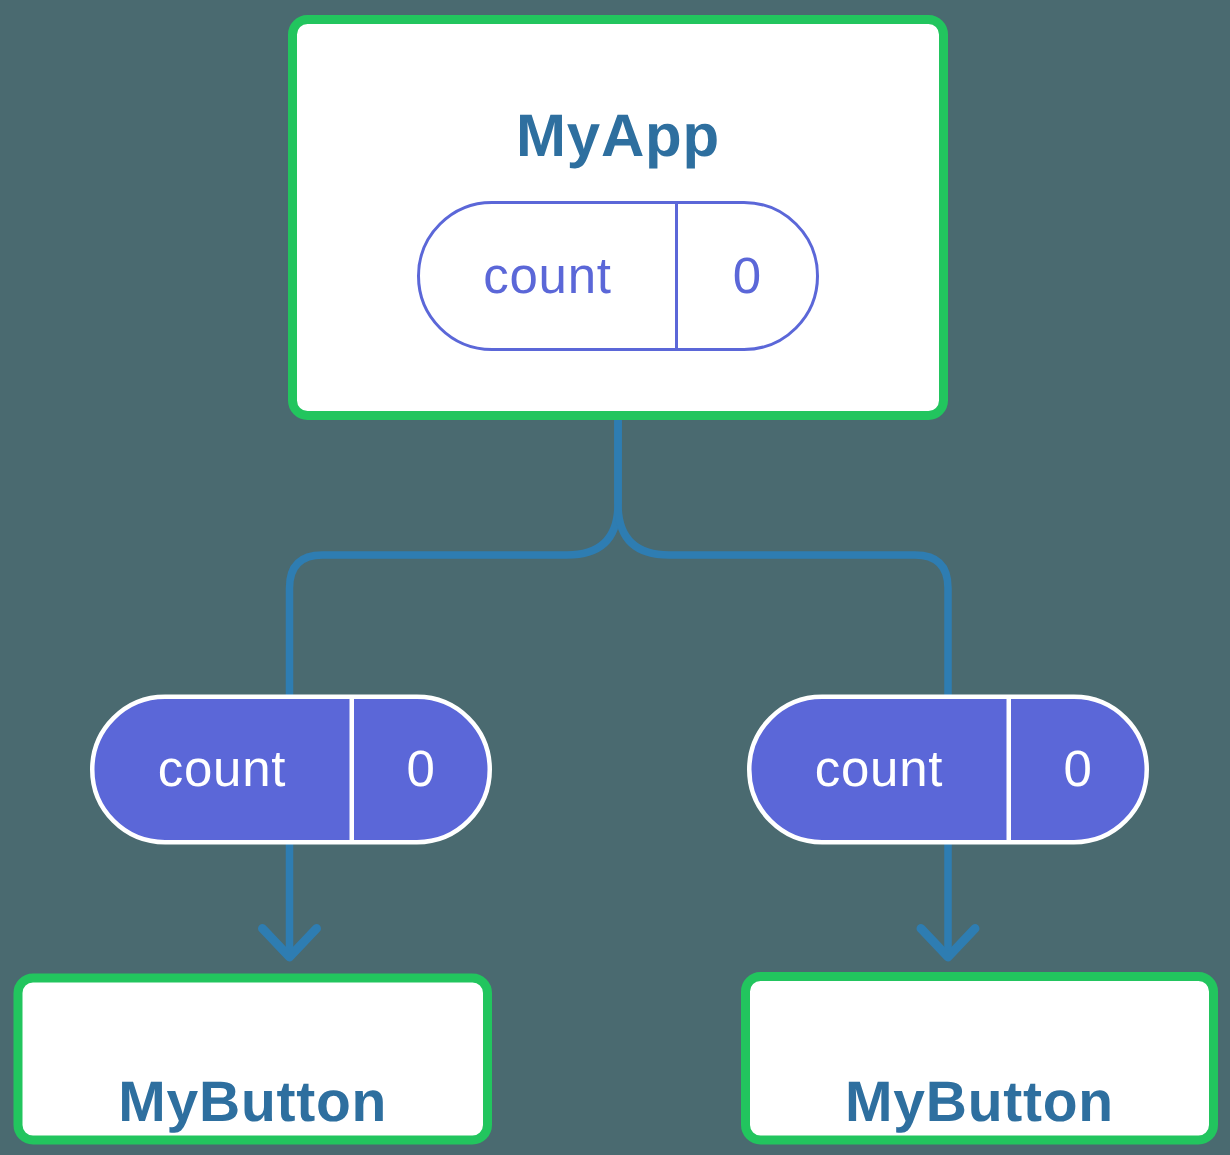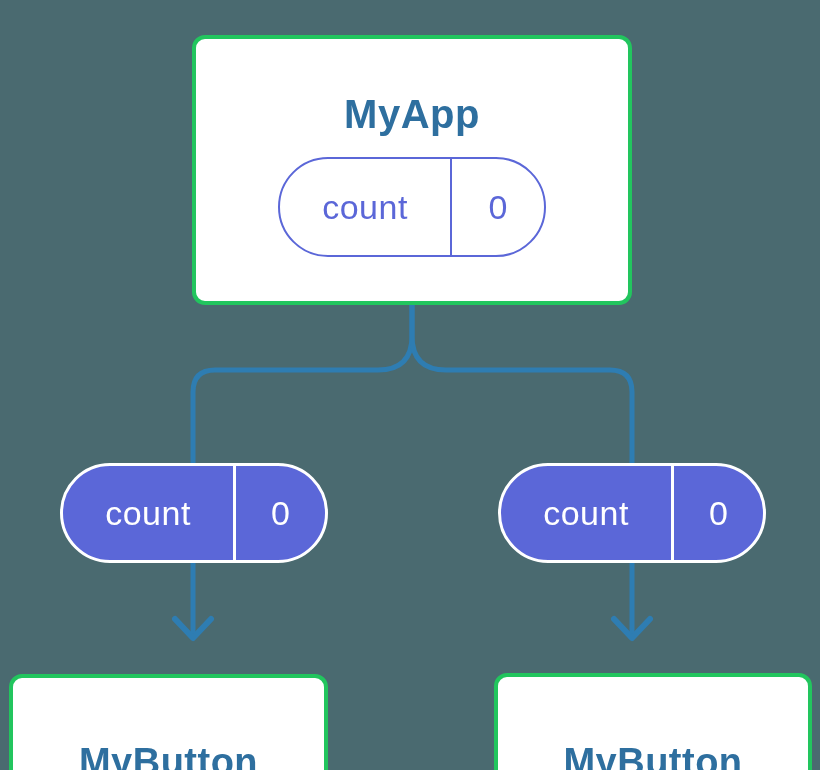--- a/index.html
+++ b/index.html
@@ -12,24 +12,23 @@
     width:820px;height:770px;
     background:#4A6A70;
     overflow:hidden;
   }
   .connector-svg{
     position:absolute;left:0;top:0;z-index:1;
   }
   .node{
     position:absolute;z-index:2;
     background:#ffffff;
-    border:4px solid #22c55e;
+    border:6px solid #22c55e;
     border-radius:13px;
     box-sizing:border-box;
-    margin-top:25px;
   }
   .node-root{
     left:192px;top:10px;width:440px;height:270px;
     display:flex;flex-direction:column;align-items:center;
   }
   .node-title{
     margin-top:52px;
     line-height:46px;
     font-size:40px;font-weight:600;
     color:#2E6F9F;

